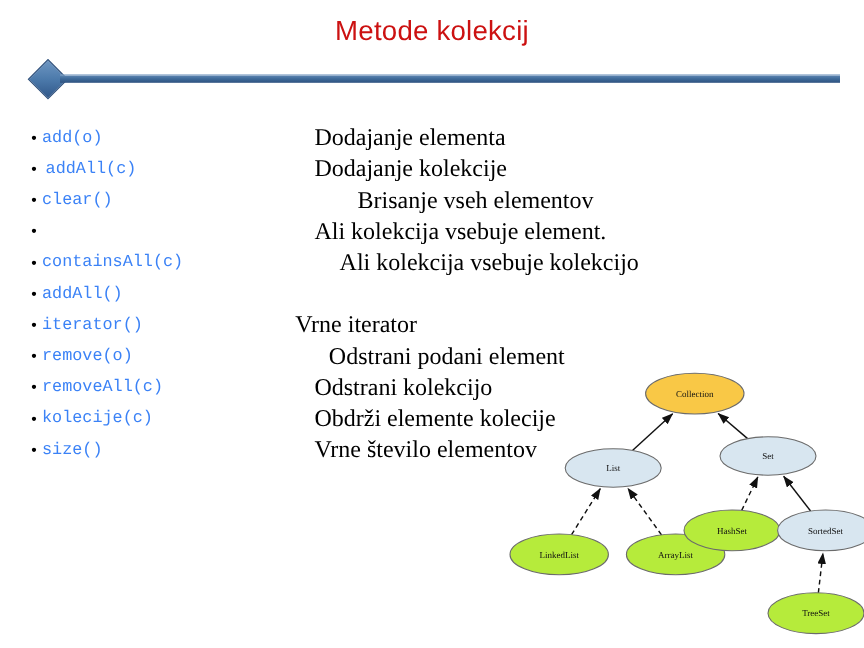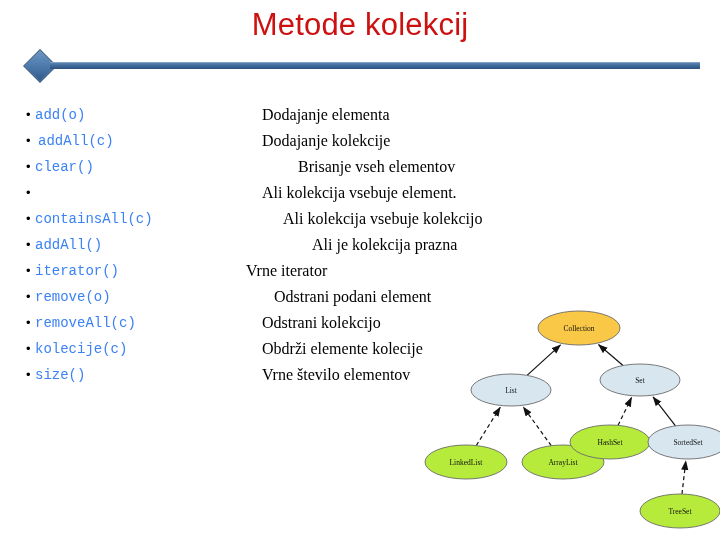--- a/index.html
+++ b/index.html
@@ -26,21 +26,21 @@
   
   #title-block {
     position: absolute;
     left: 0;
     top: 8px;
     width: 720px;
     text-align: center;
   }
   #slide-title {
     font-family: "Liberation Sans", sans-serif;
-    font-size: 31px;
+    font-size: 23px;
     line-height: 34px;
     color: #CC1111;
     letter-spacing: 0.2px;
     white-space: nowrap;
   }
 
   
   #title-rule {
     position: absolute;
     left: 22px;
@@ -98,21 +98,21 @@
     font-family: "Liberation Mono", monospace;
     font-size: 14px;
     color: #3b82f6;
     letter-spacing: 0px;
   }
   .row-wide .sig { left: 12px; }
   .desc {
     position: absolute;
     top: 0px;
     font-family: "Liberation Serif", serif;
-    font-size: 16px;
+    font-size: 20px;
     color: #000000;
   }
 
   
   #hierarchy-diagram {
     position: absolute;
     left: 424px;
     top: 302px;
     width: 296px;
     height: 238px;
@@ -159,21 +159,20 @@
         <span class="desc" style="left: 236px;">Ali kolekcija vsebuje element.</span>
       </div>
       <div class="method-row">
         <span class="bullet">•</span>
         <span class="sig">containsAll(c)</span>
         <span class="desc" style="left: 257px;">Ali kolekcija vsebuje kolekcijo</span>
       </div>
       <div class="method-row">
         <span class="bullet">•</span>
         <span class="sig">addAll()</span>
-        <span class="desc" style="left: 286px;">Ali je kolekcija prazna</span>
       </div>
       <div class="method-row">
         <span class="bullet">•</span>
         <span class="sig">iterator()</span>
         <span class="desc" style="left: 220px;">Vrne iterator</span>
       </div>
       <div class="method-row">
         <span class="bullet">•</span>
         <span class="sig">remove(o)</span>
         <span class="desc" style="left: 248px;">Odstrani podani element</span>

